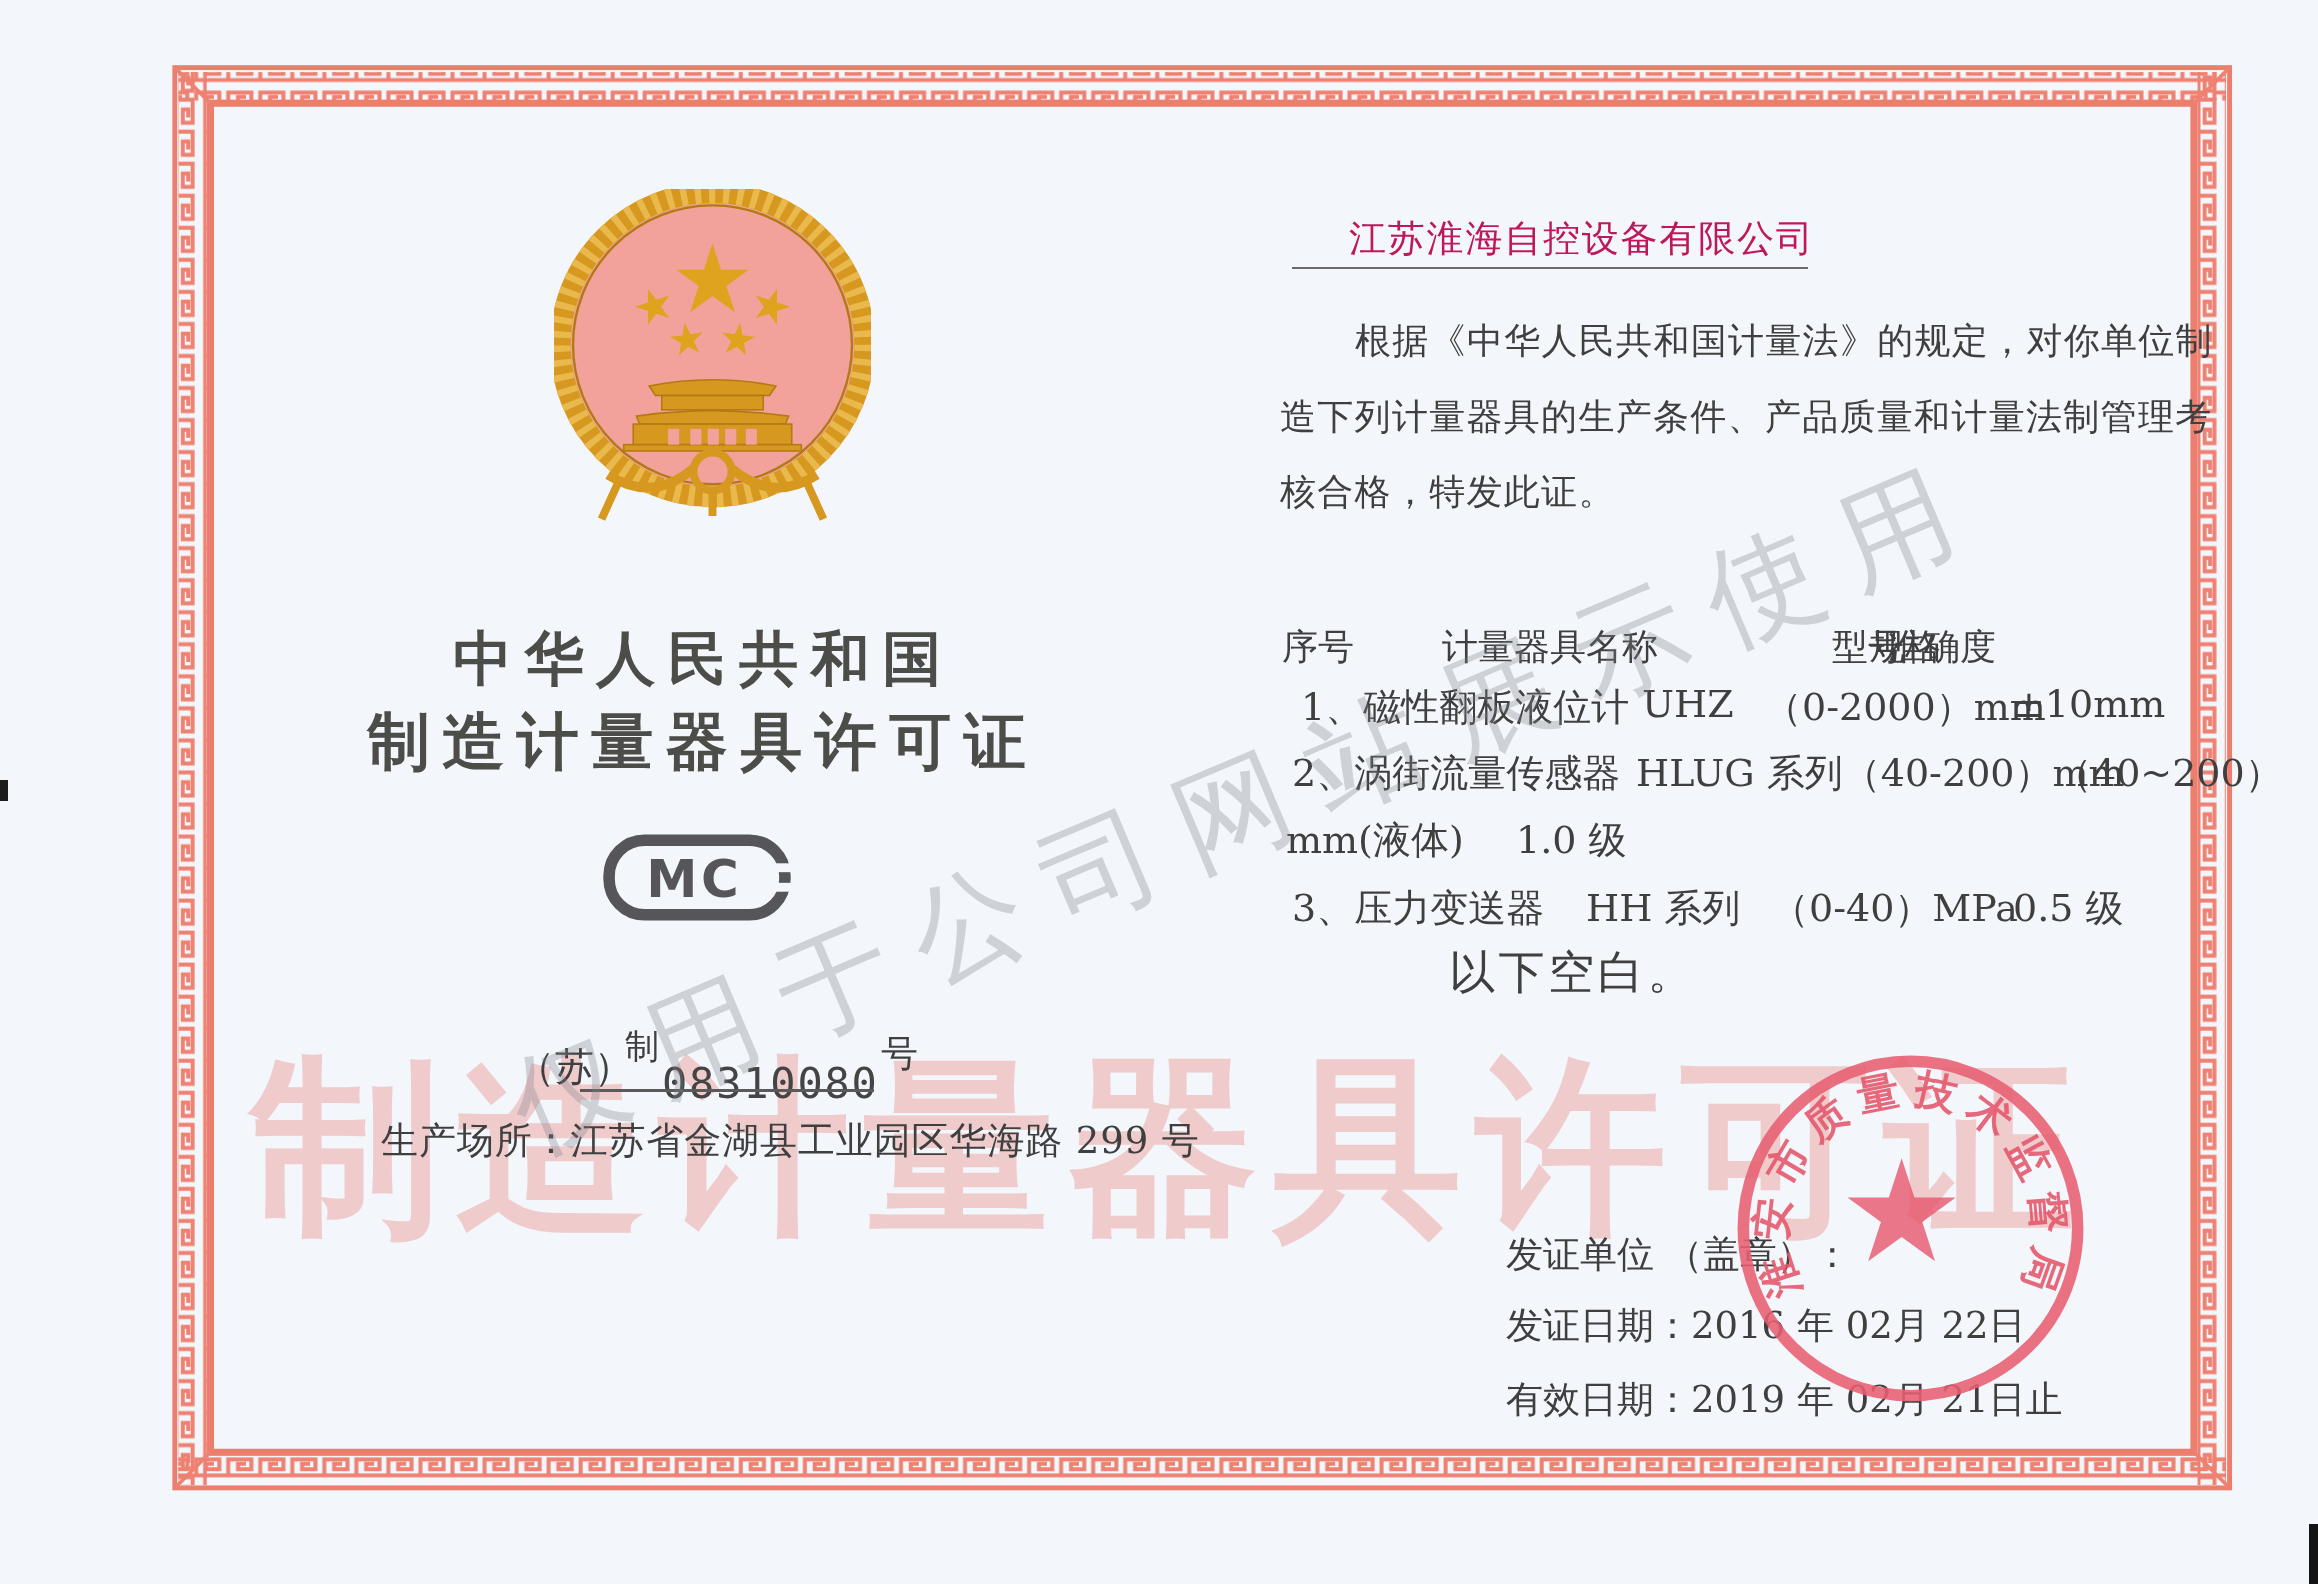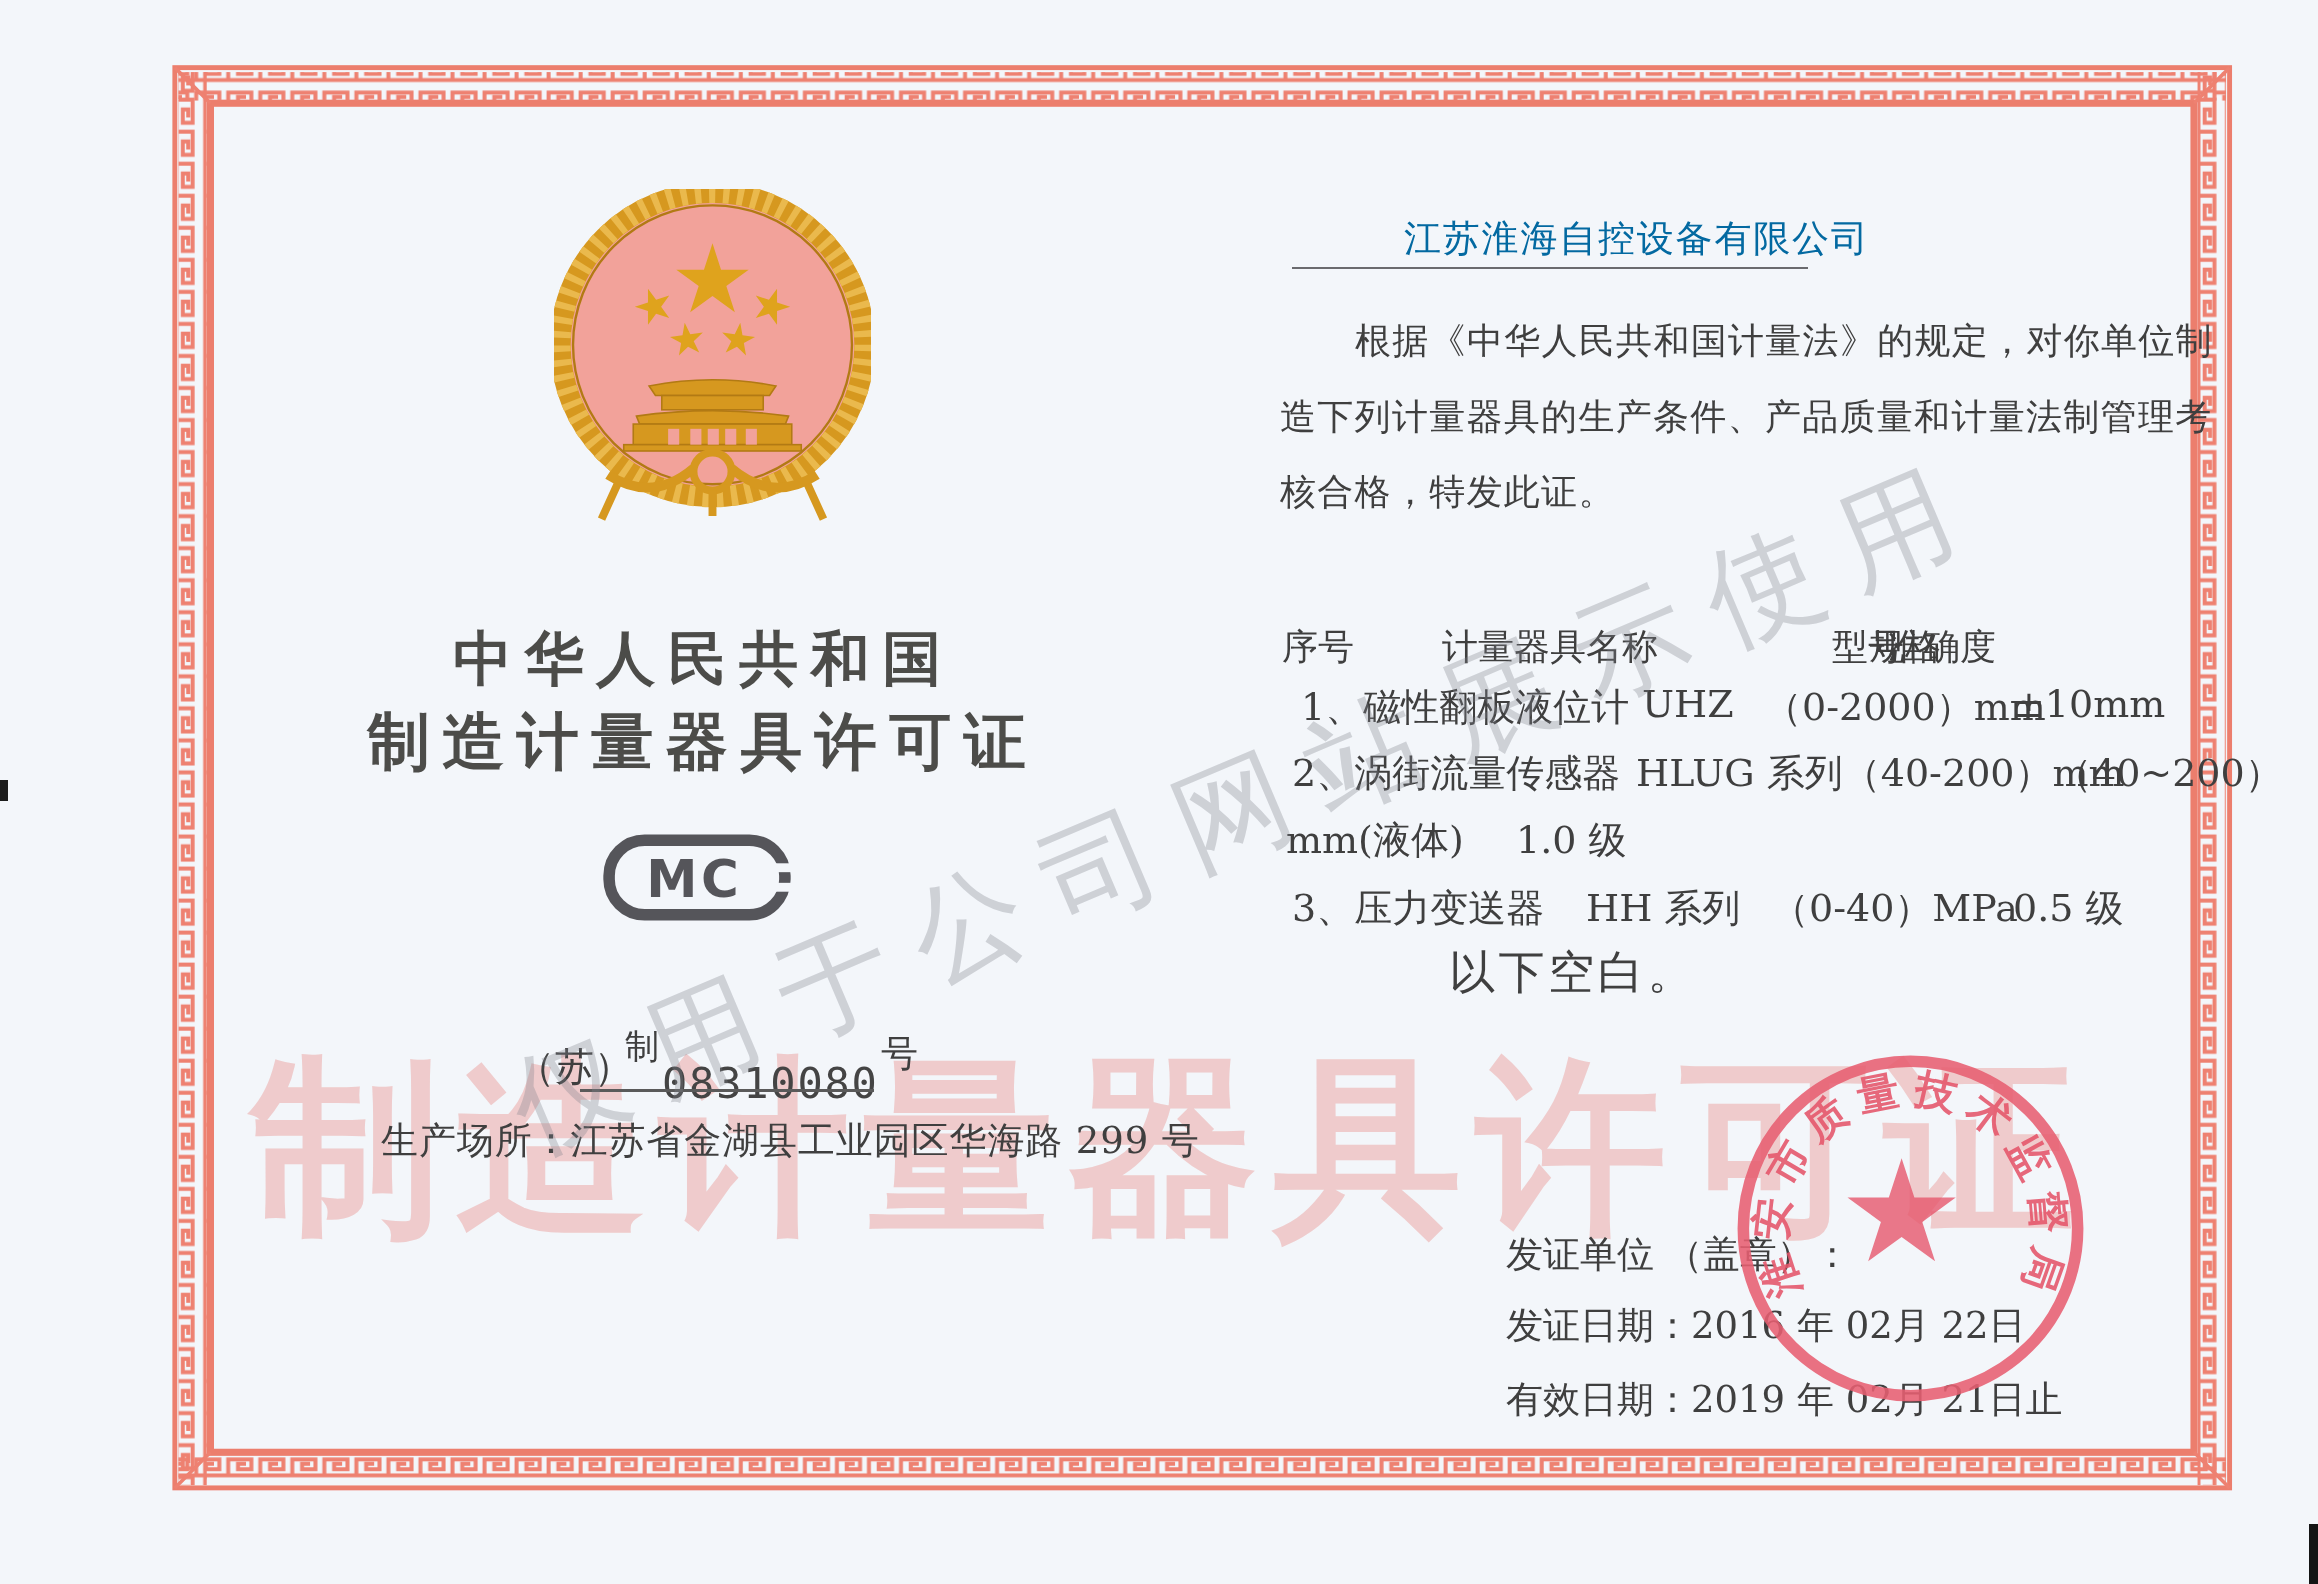--- a/index.html
+++ b/index.html
@@ -11,21 +11,21 @@
   
   .title1{left:383px;top:605px;width:641px;font-size:59px;letter-spacing:12.5px;font-weight:600;color:#4c4c49;}
   .title2{left:347px;top:685px;width:712px;font-size:62px;letter-spacing:12.5px;font-weight:600;color:#4c4c49;}
   .lic-prefix{left:516px;top:1040px;font-size:39px;}
   .lic-sup{left:625px;top:1024px;font-size:34px;}
   .lic-num{left:662px;top:1041px;font-size:42px;letter-spacing:1.8px;font-family:"DejaVu Sans Mono","Liberation Mono",monospace;color:#444;margin-top:18px;}
   .lic-suffix{left:881px;top:1029px;font-size:37px;}
   .lic-line{left:580px;top:1089px;width:294px;height:2.7px;}
   .prod{left:381px;top:1116px;font-size:37px;letter-spacing:0.9px;}
   
-  .company{left:1404px;top:214px;font-size:37px;letter-spacing:1.8px;color:#0369a1;}
+  .company{left:1349px;top:214px;font-size:37px;letter-spacing:1.8px;color:#be185d;}
   .company-line{left:1292px;top:267px;width:516px;height:1.8px;background:#6a6a6e;}
   .para{font-size:36px;letter-spacing:1.3px;}
   .p1{left:1355px;top:317px;} .p2{left:1280px;top:393px;} .p3{left:1280px;top:468px;}
   .th{top:623px;font-size:36px;}
   .cell{font-size:38px;}
   .note{left:1449px;top:942px;font-size:46px;letter-spacing:3.6px;}
   .issuer{left:1506px;top:1230px;font-size:37px;}
   .issue{left:1506px;top:1301px;font-size:37px;}
   .valid{left:1506px;top:1375px;font-size:37px;}
   

